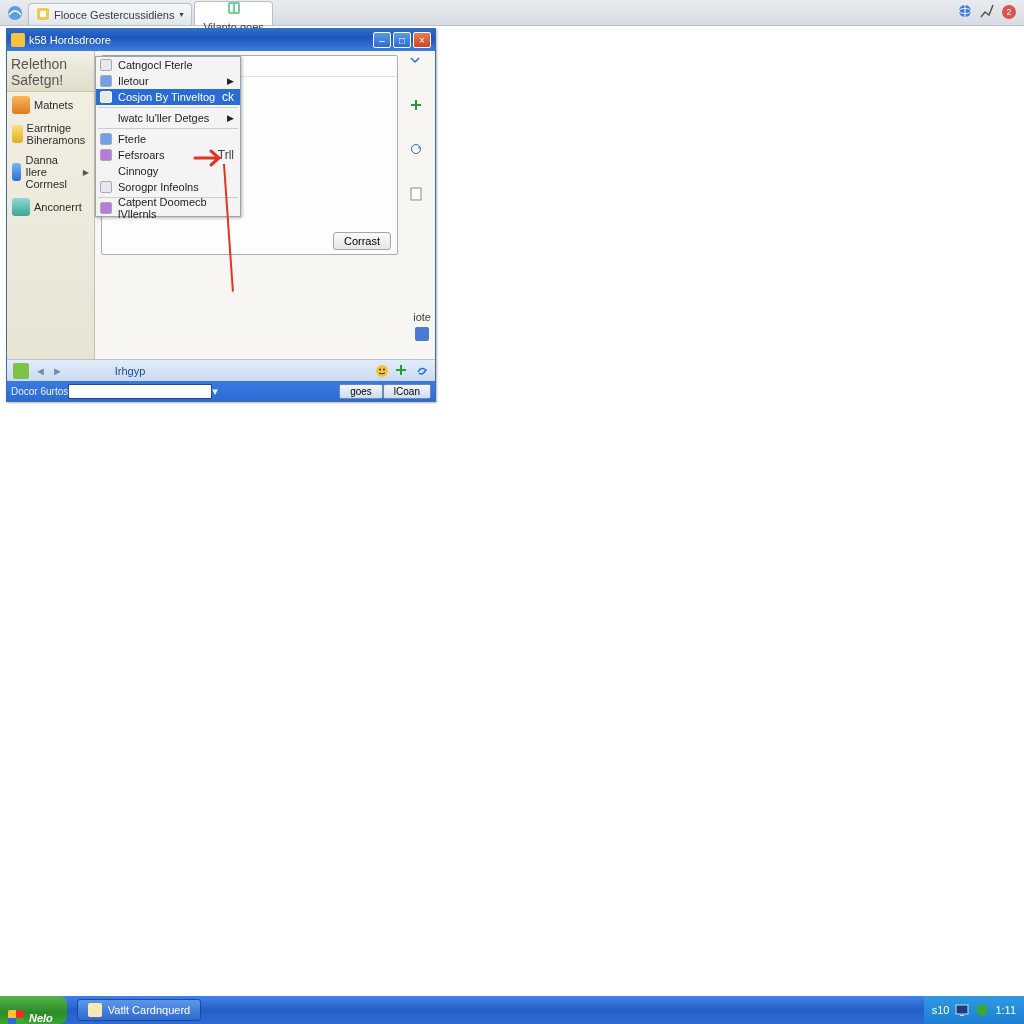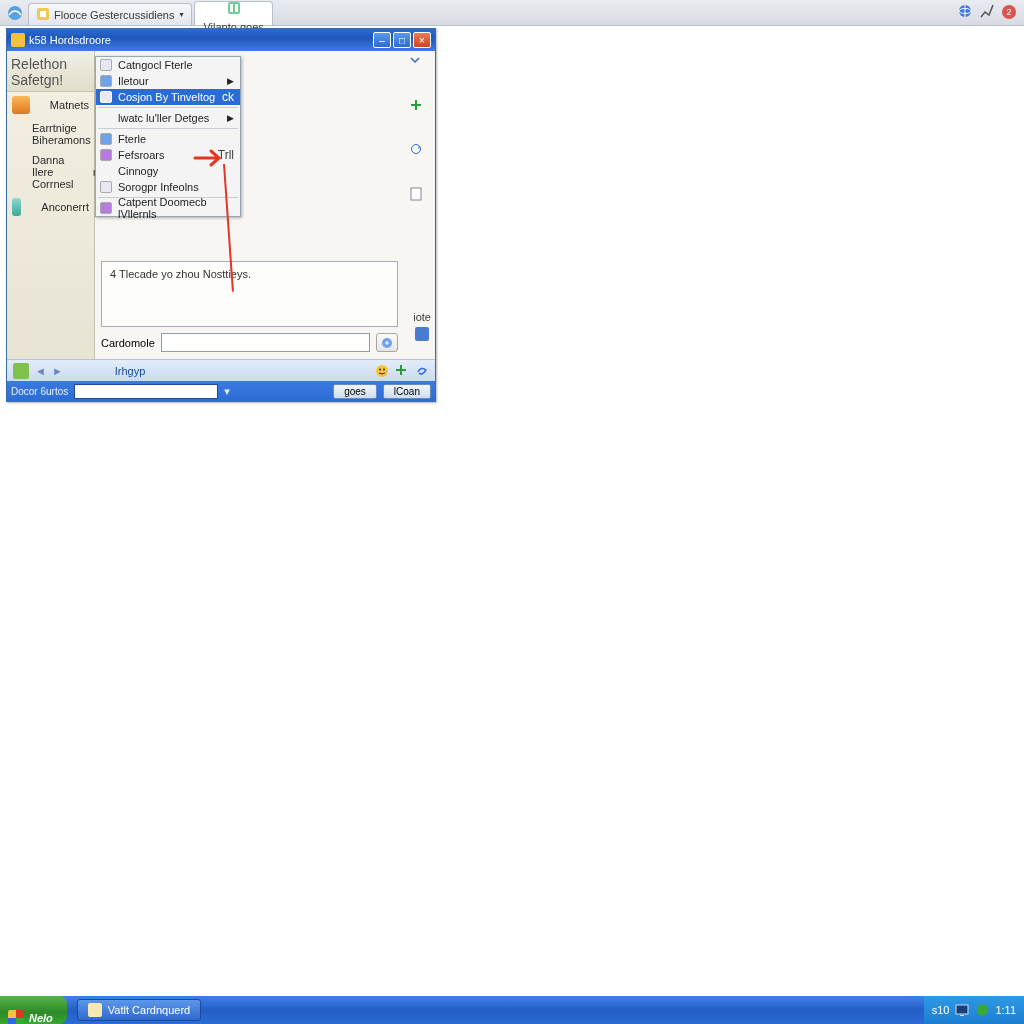--- a/index.html
+++ b/index.html
@@ -22,21 +22,21 @@
 .win-btn { width: 18px; height: 16px; margin-left: 2px; border: 1px solid #fff; border-radius: 2px; display: flex; align-items: center; justify-content: center; font-size: 10px; color: #fff; background: linear-gradient(#5a9ae8,#2b6cd4); }
 .win-btn.close { background: linear-gradient(#e87b5a,#d04420); }
 
 .menubar { height: 20px; background: linear-gradient(#f4f6fb,#dfe6f3); display: flex; align-items: center; padding: 0 4px; gap: 10px; color: #1a4aa0; border-bottom: 1px solid #c3c9d4; }
 .menubar .menu-item { padding: 2px 4px; cursor: default; }
 .menubar .help-right { margin-left: auto; color:#1a4aa0; padding-right:4px;}
 
 .content-row { display: flex; }
 .sidebar { width: 88px; background: linear-gradient(#f3f0e4,#e8e4d4); border-right: 1px solid #c6c1ae; padding: 2px 0; }
 .sidebar-header { background: linear-gradient(#f0efe6,#e1ddc9); font-size:14px; padding: 3px 4px; border-bottom:1px solid #c9c4b0; color:#555; }
-.sb-item { display: flex; align-items: center; gap: 20px; padding: 4px 5px; color: #2a2a2a; }
+.sb-item { display: flex; align-items: center; gap: 4px; padding: 4px 5px; color: #2a2a2a; }
 .sb-item .sb-icon { width: 18px; height: 18px; border-radius:3px; }
 .sb-item .tri { margin-left:auto; font-size:8px; color:#555;}
 .ic-orange{background:linear-gradient(#f8b95a,#e07820);}
 .ic-yellow{background:linear-gradient(#f6e27a,#e0b020);}
 .ic-blue{background:linear-gradient(#7ab4f6,#2b6cd4);}
 .ic-teal{background:linear-gradient(#8fd8d0,#3aa89a);}
 
 .main-pane { flex:1; background:#f7f6f2; position: relative; }
 .note-panel { position:absolute; left:6px; top:4px; width:297px; height:200px; background:#fdfdfc; border:1px solid #aab; border-radius:2px; }
 .note-header { padding:4px 6px; font-size:11px; color:#333; border-bottom:1px solid #e2e0d6; }
@@ -68,21 +68,21 @@
 
 .anno-line { position:absolute; width:2px; background:#e43424; transform-origin: top center; left:223px; top:164px; height:128px; z-index:20; transform:rotate(-4deg); }
 .anno-arrow { position:absolute; left:193px; top:148px; z-index:21; }
 .anno-arrow svg path { stroke:#e43424; stroke-width:3; fill:none; stroke-linecap:round; }
 
 .status-strip { height:22px; background: linear-gradient(#e3edf9,#cadaf0); border-top:1px solid #b5c3da; display:flex; align-items:center; padding:0 6px; gap:6px; }
 .status-strip .ss-icon{width:16px;height:16px;background:#7fc24a;border-radius:2px;}
 .status-strip .ss-right{margin-left:auto; display:flex; gap:6px; align-items:center;}
 .status-strip .ss-right .ss-i{width:14px;height:14px;}
 
-.addr-bar { height:20px; background: linear-gradient(#3b7ae0,#2b6cd4); display:flex; align-items:center; padding:0 4px; gap:6px; }
+.addr-bar { height:20px; background: linear-gradient(#3b7ae0,#2b6cd4); display:flex; align-items:center; padding:0 4px; }
 .addr-bar .label{color:#eaf1fc;font-size:10px;}
 .addr-bar input { flex:1; height:15px; border:1px solid #1f4a9a; background:#fff; max-width:272px; }
 .addr-bar .abtn { background:linear-gradient(#f2f6fc,#cfdcef); border:1px solid #6a88c0; border-radius:2px; padding:1px 10px; font-size:10px; }
 
 
 .taskbar { position:absolute; left:0; bottom:0; width:1024px; height:28px; background: linear-gradient(#3f82e8,#245ec7 50%,#2b6cd4); display:flex; align-items:center; }
 .start-btn { height:28px; padding:16px 14px 0 8px; background: linear-gradient(#56b54a,#2c8a26 60%,#3aa832); color:#fff; font-weight:bold; font-style:italic; display:flex; align-items:center; gap:5px; border-radius:0 8px 8px 0; font-size:13px; }
 .start-btn .flag{width:16px;height:16px;background:conic-gradient(#e43424 0 25%, #3aa832 0 50%, #2b6cd4 0 75%, #f7c23c 0);border-radius:2px;}
 .task-item { margin-left:10px; height:22px; padding:0 10px; background: linear-gradient(#5d97ea,#2f69cd); border:1px solid #1d4aa0; border-radius:3px; display:flex; align-items:center; gap:6px; color:#fff; }
 .task-item .ti-icon{width:14px;height:14px;background:#f6e9b2;border-radius:2px;}
@@ -157,32 +157,25 @@
         <span>Danna Ilere Corrnesl</span>
         <span class="tri">▶</span>
       </div>
       <div class="sb-item">
         <span class="sb-icon ic-teal"></span>
         <span>Anconerrt</span>
       </div>
     </div>
 
     <div class="main-pane" style="height:308px;">
-      <div class="note-body-row">
-        <span>4 Tlecade yo zhou Nosttieys.</span>
-      </div>
-      <div class="combo-row">
-        <span>Cardomole</span>
-        <input type="text" style="">
-        <span class="combo-btn">
-          <svg width="12" height="12">
-              <circle cx="6" cy="6" r="5" fill="#6fa2e8"></circle>
-              <path d="M4 6h4M6 4v4" stroke="#fff"></path>
-            </svg>
-        </span>
+      <div class="note-panel">
+        <div class="note-header">in rie notory fultanera</div>
+        <div class="note-footer">
+          <button class="btn-inset">Corrast</button>
+        </div>
       </div>
 
       <div class="right-tool-col">
         <span class="ticon"><svg width="10" height="10">
               <path d="M1 3 L5 7 L9 3" stroke="#2b6cd4" fill="none" stroke-width="1.5"></path>
             </svg></span>
         <span class="ticon"><svg width="12" height="12">
               <path d="M6 1v10M1 6h10" stroke="#2b9a3a" stroke-width="2"></path>
             </svg></span>
         <span class="ticon"><svg width="12" height="12">

